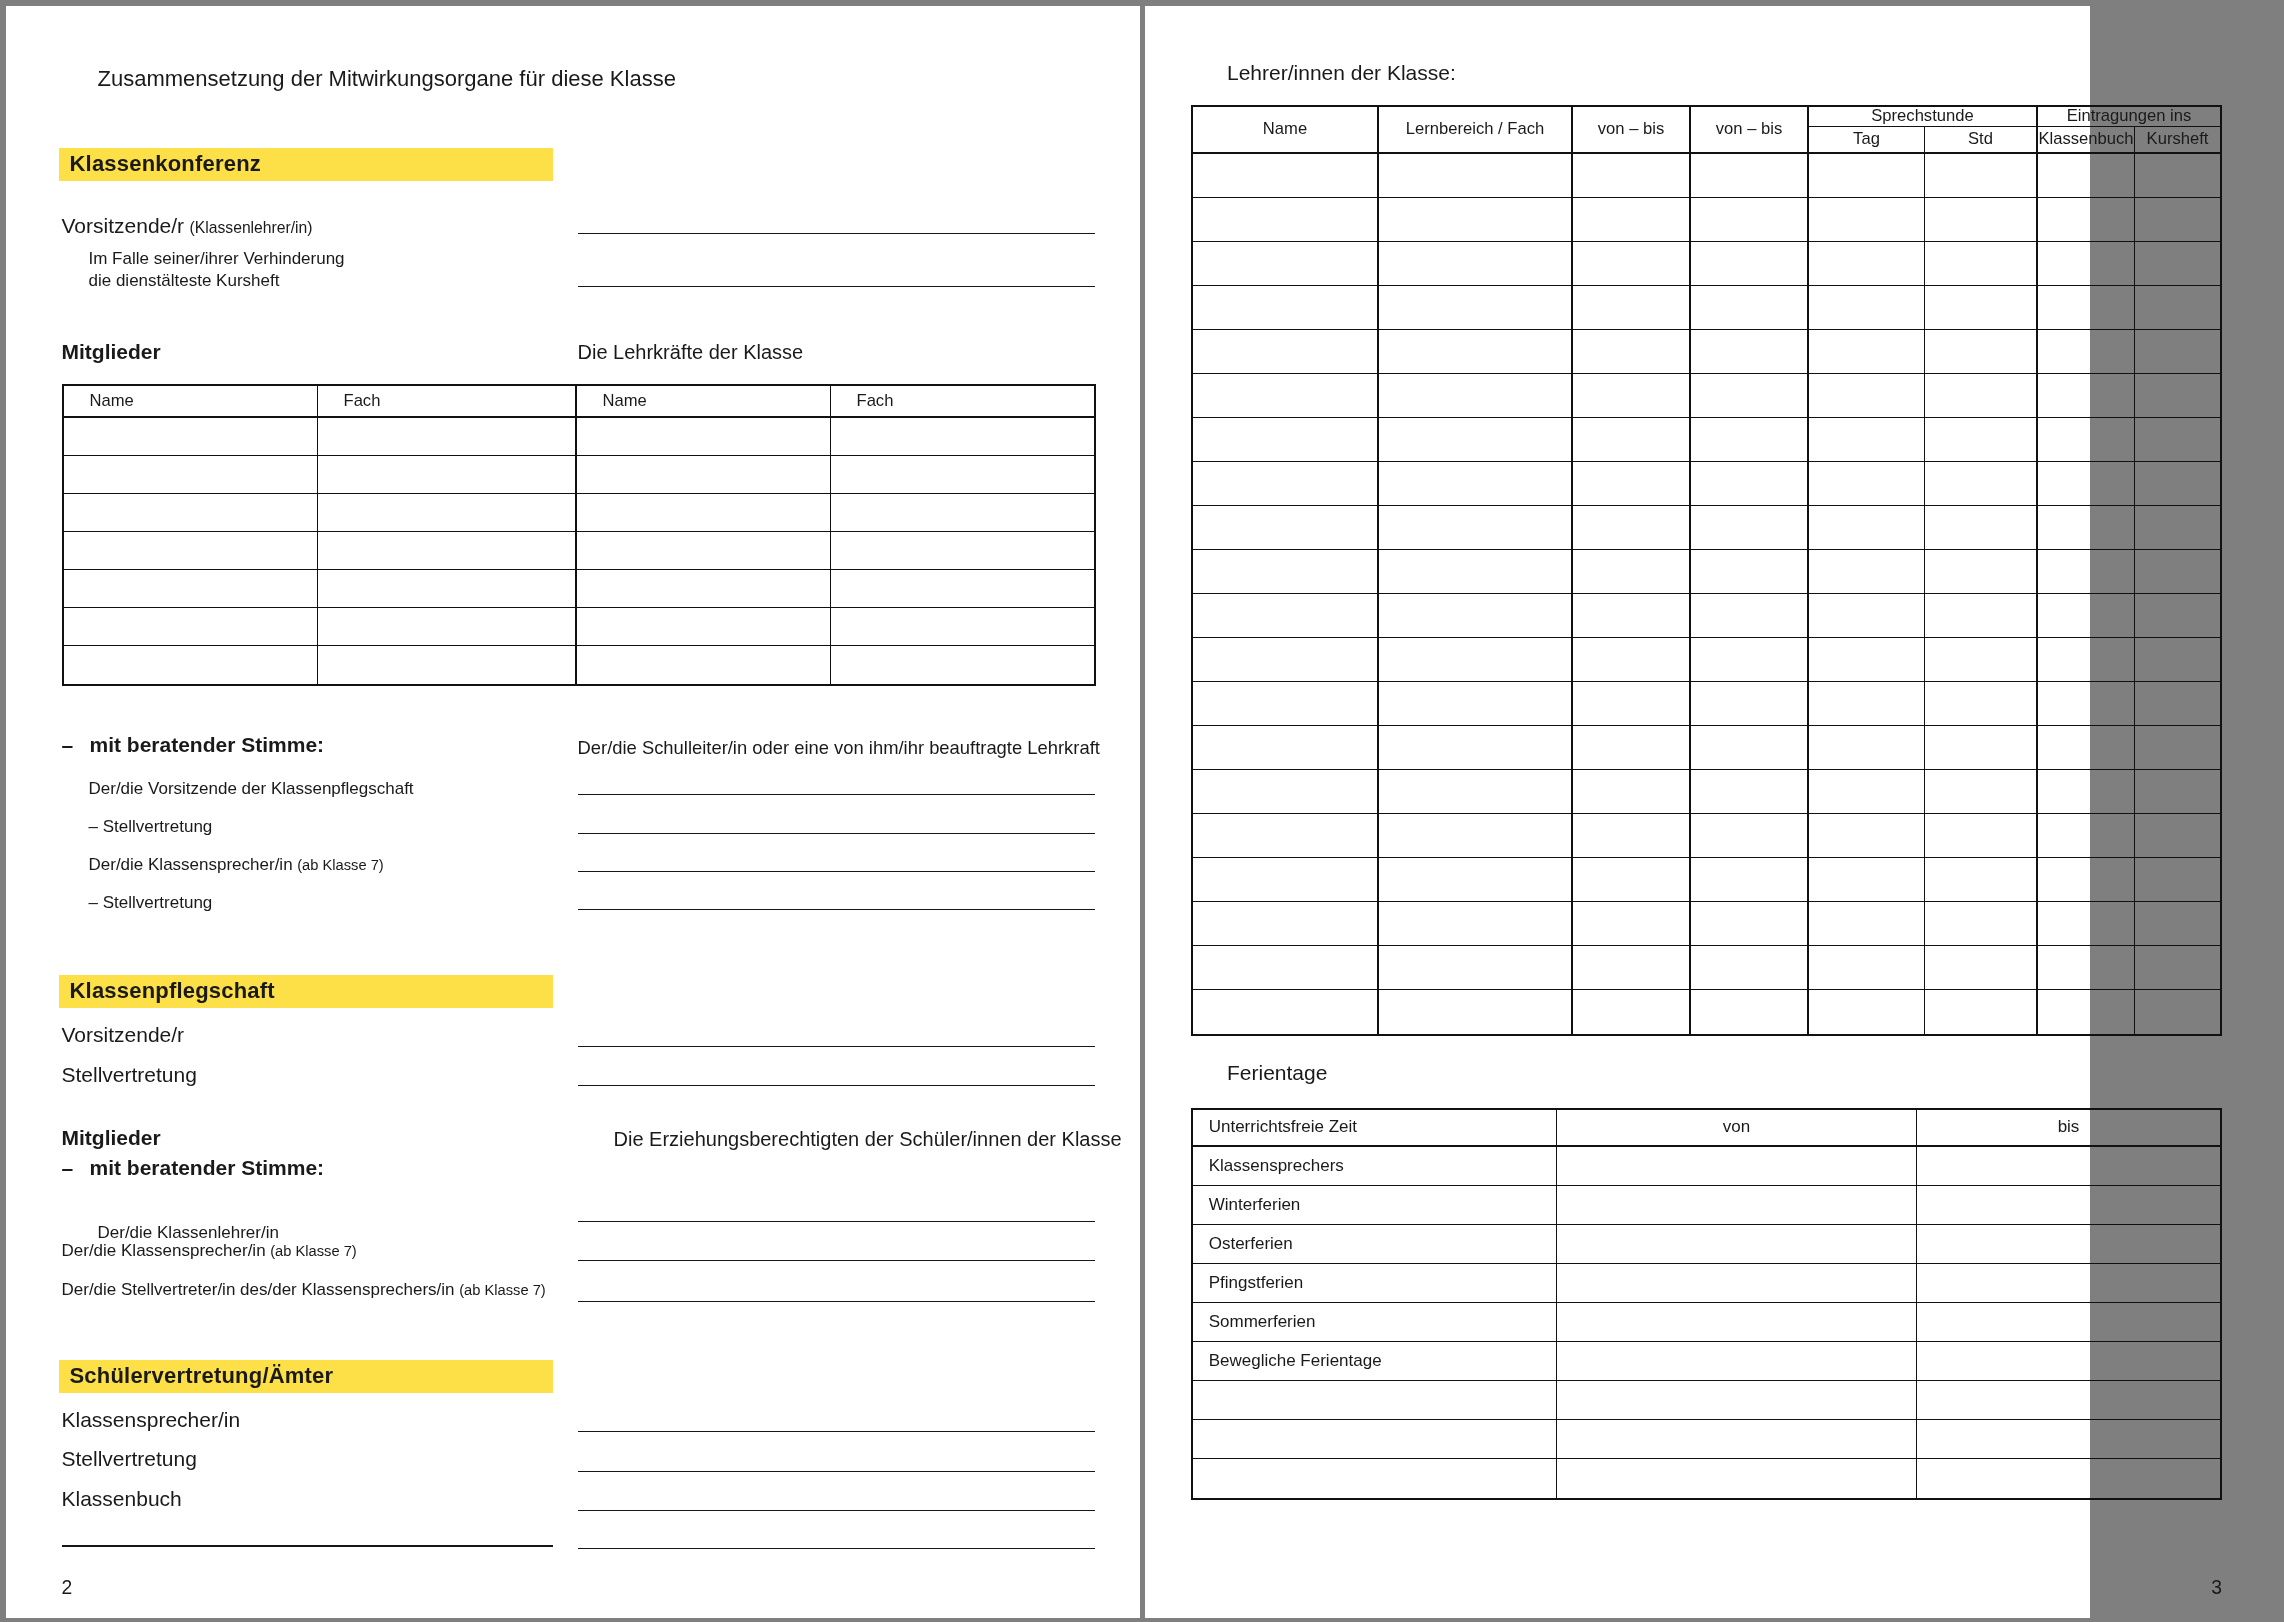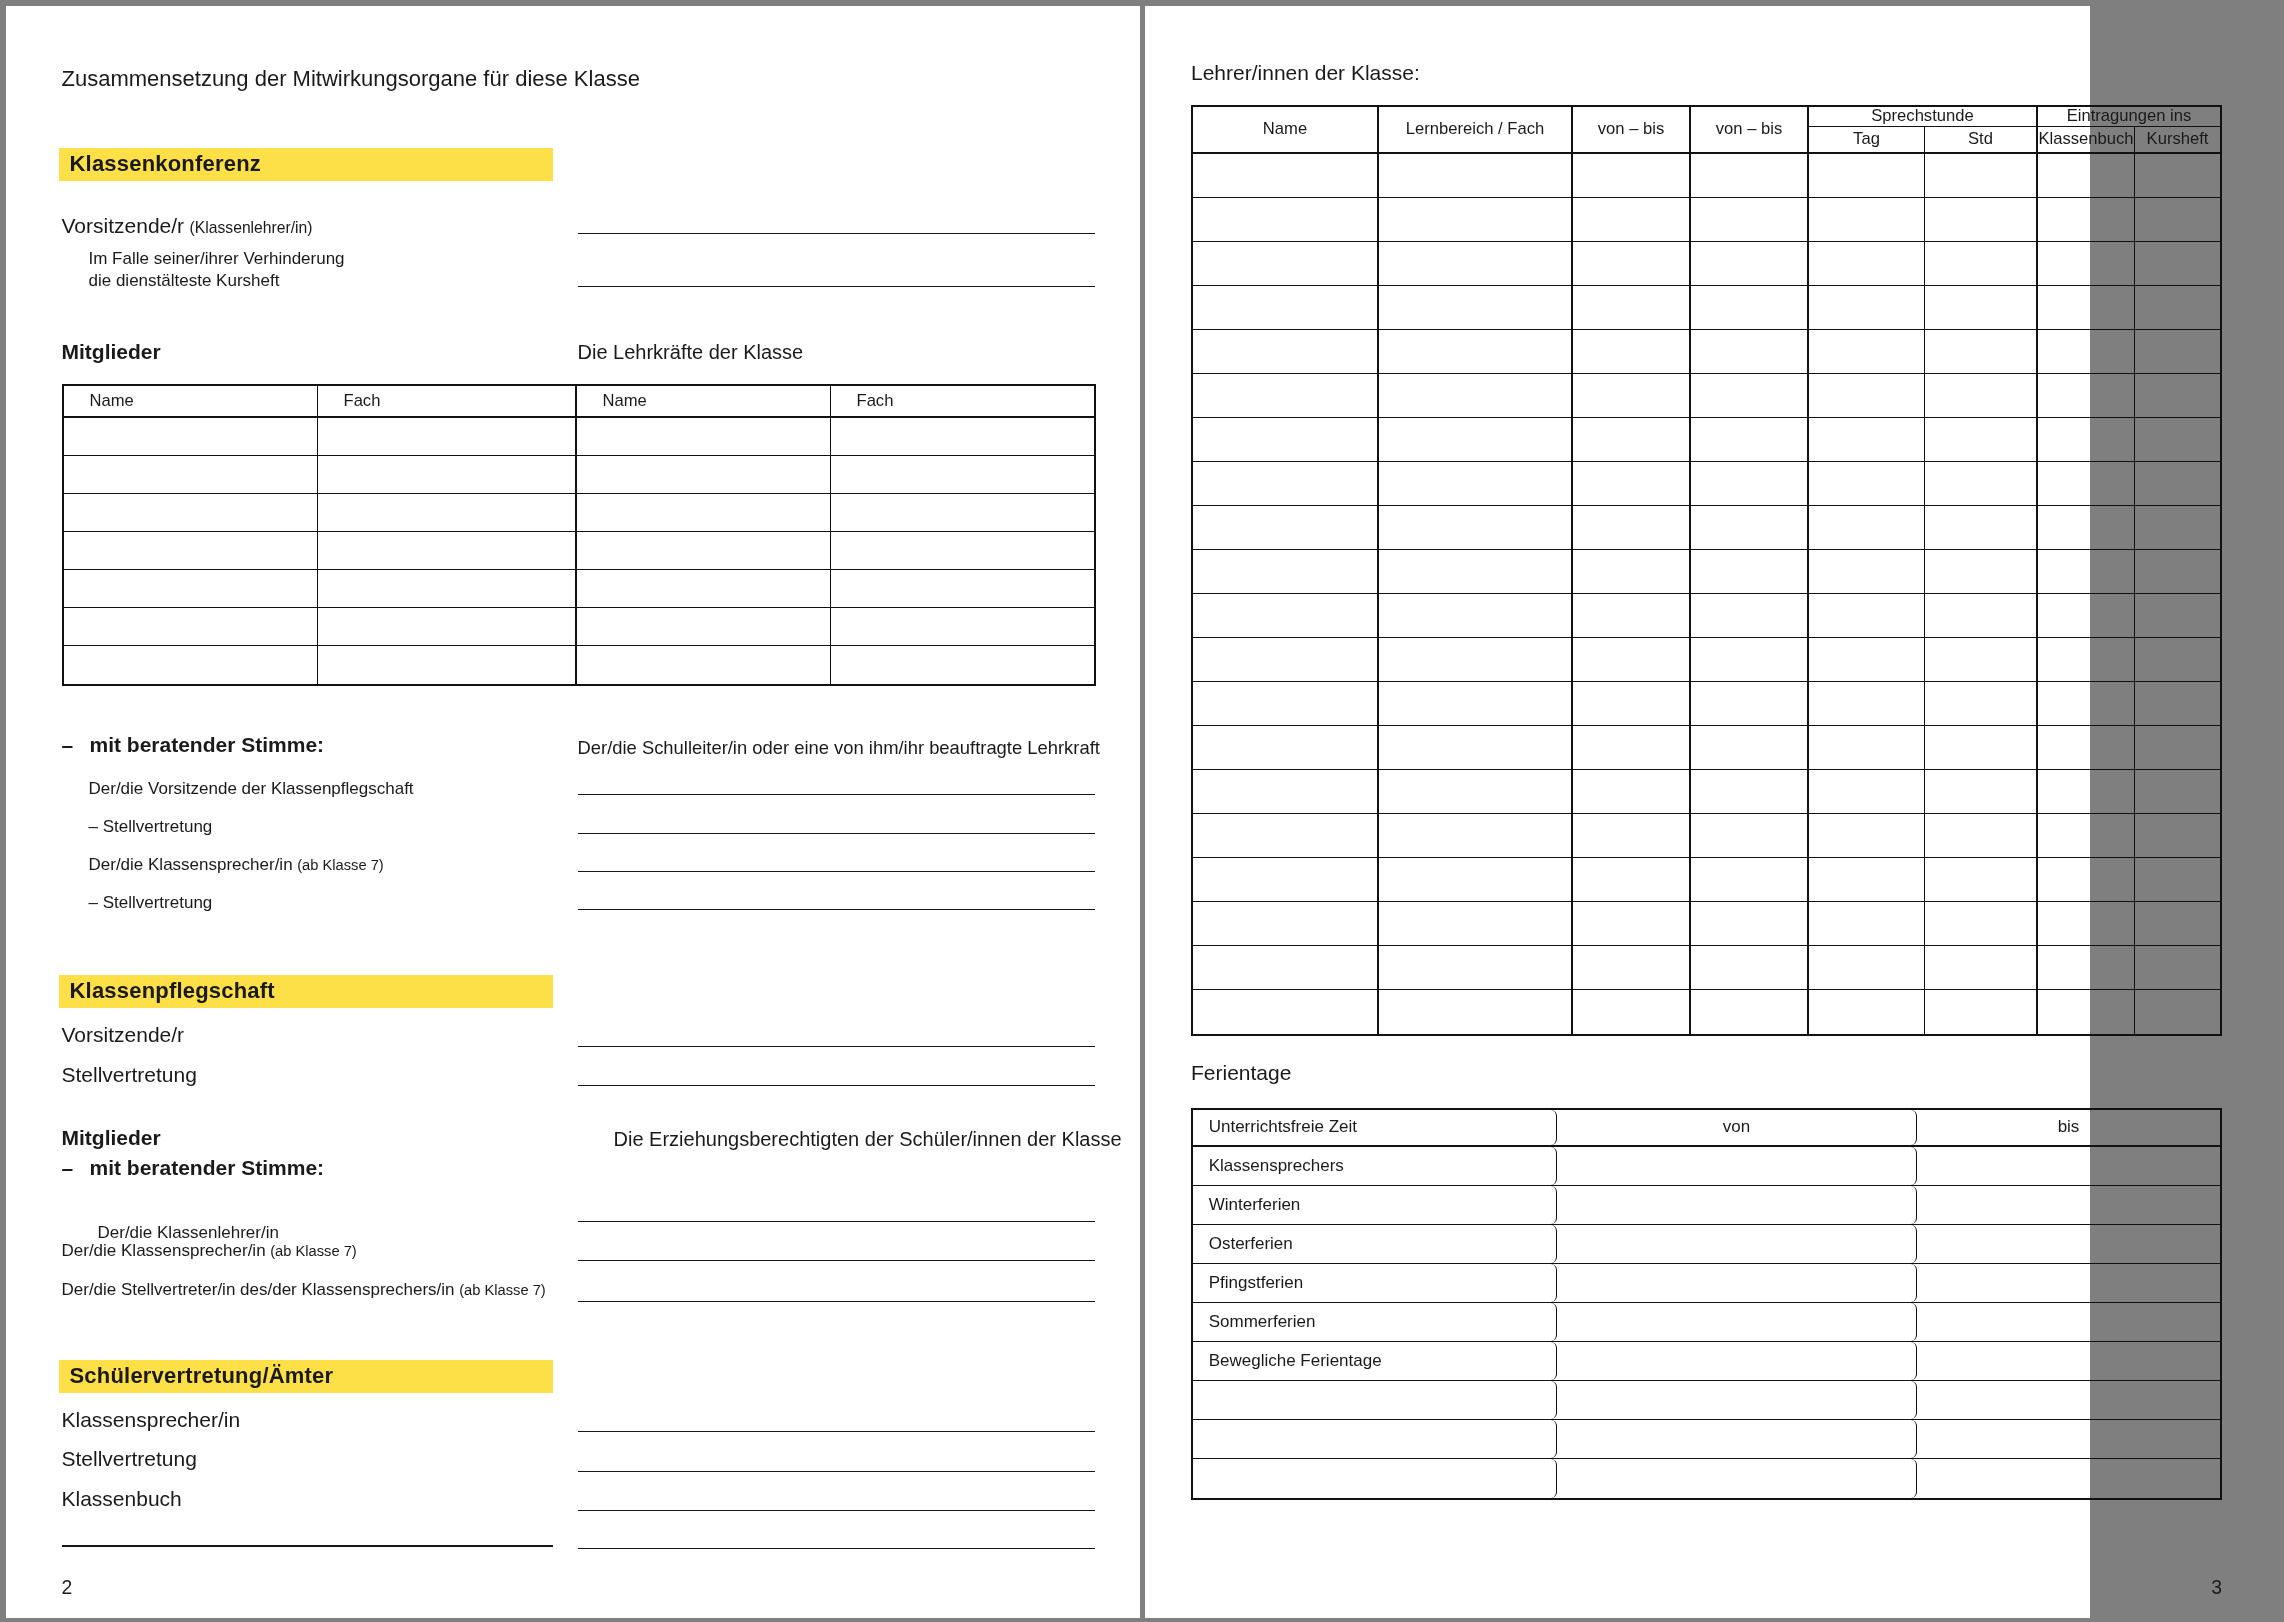--- a/index.html
+++ b/index.html
@@ -14,21 +14,21 @@
   .page{position:absolute;top:5.5px;height:1612px;background:#ffffff;}
   #page-left{left:5.5px;width:1134px;}
   #page-right{left:1145px;width:945px;}
   .abs{position:absolute;}
   .fill-line{position:absolute;height:1.8px;background:#161616;}
   .secbar{
     position:absolute;left:53px;width:494px;height:33px;
     background:#fde047;display:flex;align-items:center;padding-left:11px;
     font-size:22px;font-weight:bold;letter-spacing:0.2px;
   }
-  .t48{font-size:22px;}
+  .t48{font-size:22px;margin-left:36px;}
   .t46b{font-size:21px;font-weight:bold;}
   .t45{font-size:21px;}
   .t44{font-size:20px;}
   .t40{font-size:18.4px;}
   .t37{font-size:17px;}
   .note{font-size:15.7px;margin-left:5.5px;}
   .note2{font-size:14.7px;margin-left:4.6px;}
   .adv{display:flex;}
   .adv .dash{display:inline-block;width:28px;}
   
@@ -52,21 +52,21 @@
   .b6{border-right:2.8px solid #111;}
   .b3{border-right:1.4px solid #111;}
   .t-row{display:grid;grid-template-columns:186px 194px 118px 118px 116px 113px 97px 1fr;
          height:44px;border-bottom:1.4px solid #111;}
   .t-row:last-child{border-bottom:none;}
   
   .f-table{position:absolute;left:46px;top:1102px;width:1031px;border:2.8px solid #111;}
   .f-head,.f-row{display:grid;grid-template-columns:364px 360px 1fr;}
   .f-head{height:37px;border-bottom:2.8px solid #111;}
   .f-head .f-cell,.f-row .f-cell{display:flex;align-items:center;font-size:17px;}
-  .f-cell{border-right:1.4px solid #111;padding-left:15.7px;border-radius:6px;}
+  .f-cell{border-right:1.4px solid #111;padding-left:15.7px;}
   .f-cell.fc-center{justify-content:center;padding-left:0;}
   .f-cell:last-child{border-right:none;}
   .f-row{height:39px;border-bottom:1.4px solid #111;}
   .f-row:last-child{border-bottom:none;}
   .page-num{font-size:19.3px;}
 </style>
 </head>
 <body>
 
 <div class="page" id="page-left">

